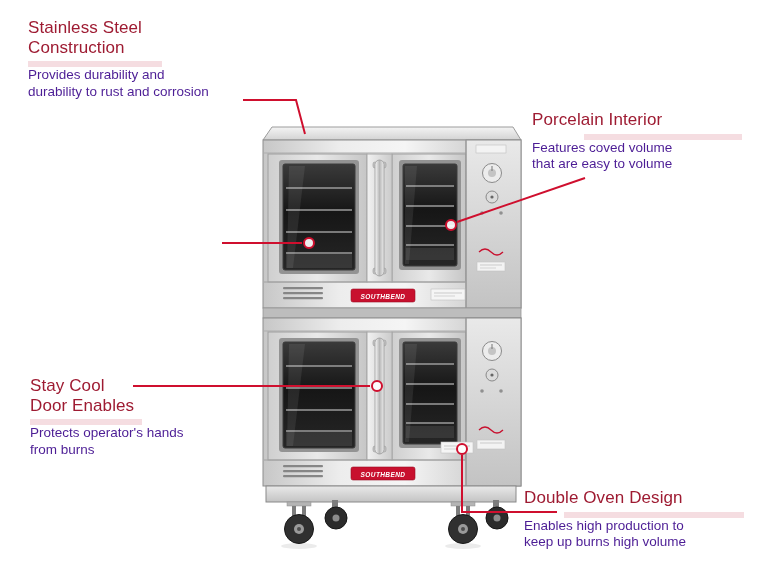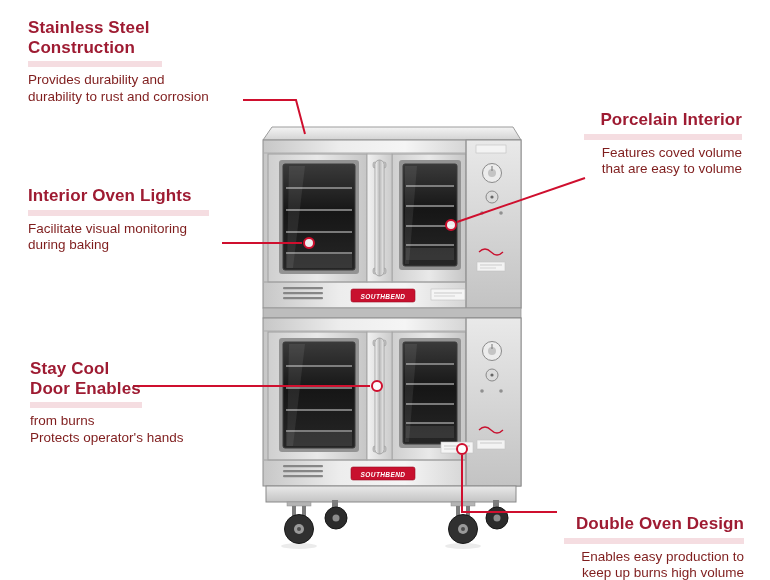--- a/index.html
+++ b/index.html
@@ -1,26 +1,26 @@
 <!DOCTYPE html>
 <html style="--heading: #9e1b32; --underline-bar: #f5dde1; --connector: #cf0f2e; --logo-plate: #c8102e; --body-text: #1d1d1d; --background: #ffffff;"><head>
 <meta charset="utf-8">
 <style>
   *{margin:0;padding:0;box-sizing:border-box}
   html,body{background:#fff}
   body{font-family:"Liberation Sans",sans-serif;color:#1d1d1d}
   .stage{position:relative;width:770px;height:580px;background:#fff;overflow:hidden}
   .stage > svg{position:absolute;left:0;top:0}
   .callout{position:absolute}
-  .callout h2{font-size:17px;line-height:1.16;font-weight:700;color:var(--heading,#9e1b32);letter-spacing:.1px}
+  .callout h2{font-size:17px;line-height:1.16;font-weight:400;color:var(--heading,#9e1b32);letter-spacing:.1px}
   .callout h2 .line{display:block}
   .bar{height:6px;background:var(--underline-bar,#f5dde1);margin-top:4px}
-  .desc{font-size:13.5px;line-height:1.2;margin-top:5px;color:#7f1d1d}
+  .desc{font-size:13.5px;line-height:1.2;color:#4c1d95}
   .desc .line{display:block}
-  .right{text-align:right}
+  .right{text-align:left}
   .right .bar{margin-left:auto}
   
   .connector{fill:none;stroke:var(--connector,#cf0f2e);stroke-width:2}
   .marker{fill:rgba(255,255,255,.92);stroke:var(--connector,#cf0f2e);stroke-width:2}
   .brandplate{fill:var(--logo-plate,#c8102e);stroke:#9c0c22;stroke-width:.6}
   .brandtext{fill:#fff;font-family:"Liberation Sans",sans-serif;font-size:6.5px;font-weight:bold;font-style:italic;letter-spacing:.4px}
   .rack{stroke:#9b9b9b;stroke-width:1.3}
   .script{stroke:var(--logo-plate,#c8102e);fill:none;stroke-width:1.3}
 </style>
 </head>
@@ -279,47 +279,37 @@
     <h2>
       <span class="line">Porcelain Interior</span>
     </h2>
     <div class="bar" style="width:158px"></div>
     <p class="desc">
       <span class="line">Features coved volume</span>
       <span class="line">that are easy to volume</span>
     </p>
   </div>
 
-  <div class="callout" style="left:28px;top:186px;width:230px">
-    <h2>
-      <span class="line">Interior Oven Lights</span>
-    </h2>
-    <div class="bar" style="width:181px"></div>
-    <p class="desc">
-      <span class="line">Facilitate visual monitoring</span>
-      <span class="line">during baking</span>
-    </p>
-  </div>
-
-  <div class="callout" style="left:30px;top:359px;width:210px">
+
+  <div class="callout" style="left:30px;top:376px;width:210px">
     <h2>
       <span class="line">Stay Cool</span>
       <span class="line">Door Enables</span>
     </h2>
     <div class="bar" style="width:112px"></div>
     <p class="desc">
+      <span class="line">Protects operator's hands</span>
       <span class="line">from burns</span>
-      <span class="line">Protects operator's hands</span>
     </p>
   </div>
 
-  <div class="callout right" style="right:26px;top:514px;width:220px">
+  <div class="callout right" style="right:26px;top:488px;width:220px">
     <h2>
       <span class="line">Double Oven Design</span>
     </h2>
     <div class="bar" style="width:180px"></div>
     <p class="desc">
-      <span class="line">Enables easy production to</span>
+      <span class="line">Enables high production to</span>
       <span class="line">keep up burns high volume</span>
     </p>
   </div>
 
 </div>
 
 </body></html>

